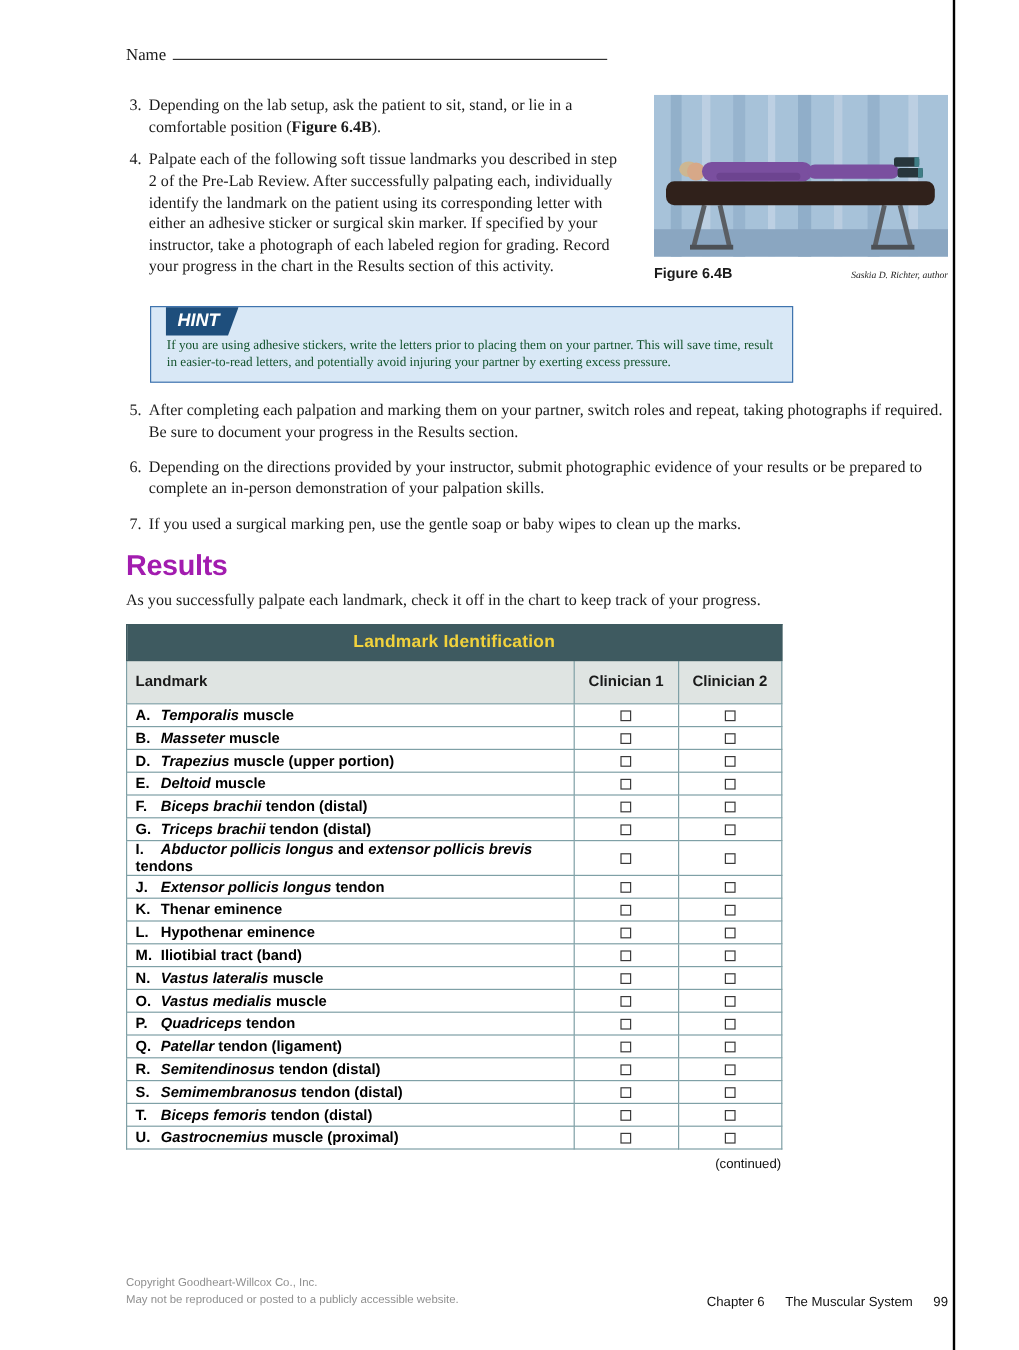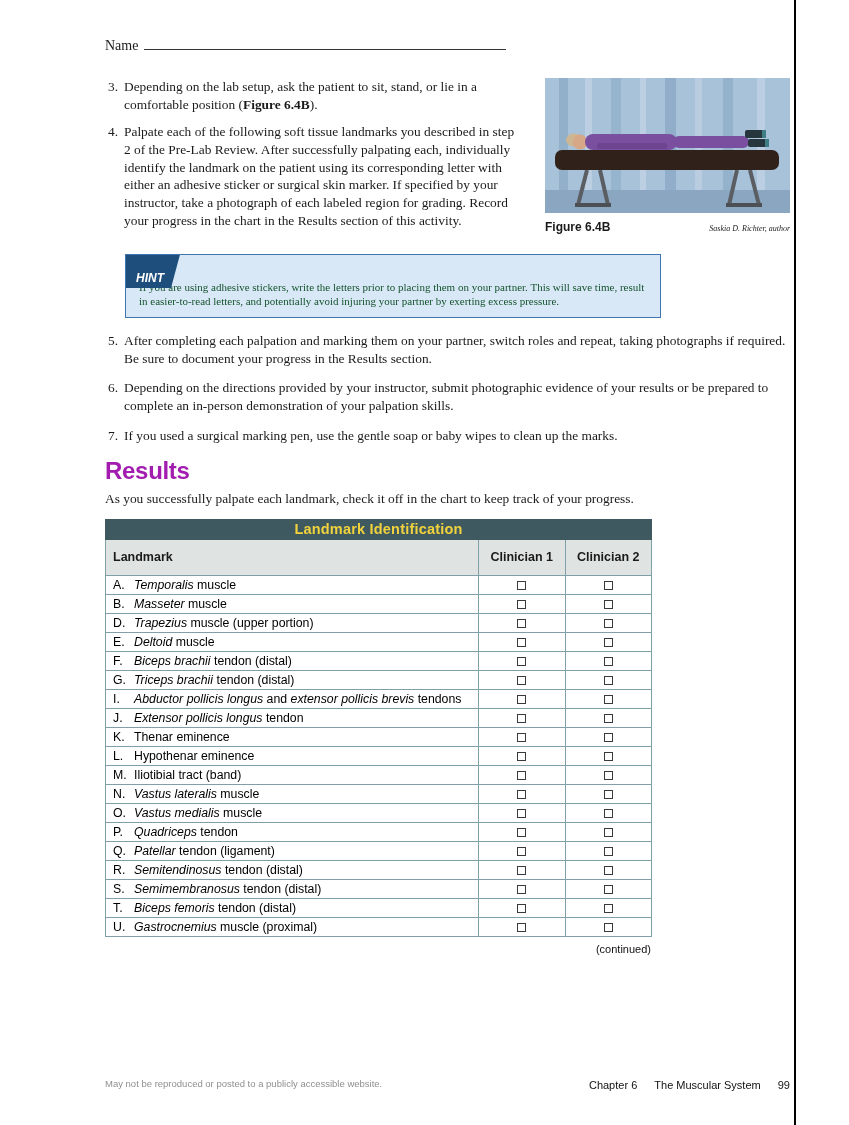--- a/index.html
+++ b/index.html
@@ -31,49 +31,49 @@
 
   
   .figure-photo{ display:block; width:245px; height:135px; }
   .fig-caption-row{ display:flex; justify-content:space-between; align-items:baseline; margin-top:7px; width:245px; }
   .fig-caption{ font-family:"Liberation Sans", sans-serif; font-weight:bold; font-size:12px; }
   .fig-credit{ font-style:italic; font-size:8px; color:#222; }
 
   
   .hint-box{ position:relative; margin:14px 0 0 20px; width:536px; background:var(--hint-bg);
              border:1.5px solid var(--hint-border); padding:25px 13px 9px 13px; }
-  .hint-tab{ position:absolute; top:0; left:0; background:var(--hint-tab-bg); color:#fff;
+  .hint-tab{ position:absolute; top:0; left:12px; background:var(--hint-tab-bg); color:#fff;
              font-family:"Liberation Sans", sans-serif; font-weight:bold; font-style:italic;
-             font-size:12px; padding:16px 16px 3px 10px; line-height:1.2;
+             font-size:15px; padding:3px 16px 3px 10px; line-height:1.2;
              clip-path:polygon(0 0, 100% 0, calc(100% - 9px) 100%, 0 100%); }
   .hint-text{ font-family:Liberation Serif, serif; font-size:11px; line-height:1.3; color:#14532d; }
 
   #instructions-bottom{ margin-top:14px; }
   #instructions-bottom .instr{ margin-bottom:12px; }
 
   
   .results-heading{ margin-top:12px; font-family:"Liberation Sans", sans-serif; font-weight:bold;
                     font-size:24px; letter-spacing:-0.3px; color:#a21caf; }
   .results-intro{ margin-top:6px; font-size:13.4px; }
 
   
   .landmark-table{ margin-top:12px; width:546px; border-collapse:collapse; table-layout:fixed;
                    font-family:"Liberation Sans", sans-serif; border:1px solid var(--table-border-dark); }
   .landmark-table col.c-landmark{ width:373px; }
   .landmark-table col.c-check{ width:86.5px; }
   .title-row th{ background:var(--table-title-bg); color:var(--table-title-text); font-size:14.5px;
-                 font-weight:bold; height:20px; text-align:center; letter-spacing:.2px;
+                 font-weight:bold; height:30px; text-align:center; letter-spacing:.2px;
                  border:1px solid var(--table-title-bg); }
   .header-row th{ background:var(--table-header-bg); font-size:12.5px; font-weight:bold; height:36px;
                   border:1px solid var(--table-border); }
   .header-row th.col-landmark{ text-align:left; padding-left:7px; }
   .header-row th.col-check{ text-align:center; }
   .landmark-table tbody td{ height:19px; border:1px solid var(--table-border); font-size:12.3px;
                             color:#000; background:#fff; }
-  td.cell-landmark{ padding-left:7px; }
+  td.cell-landmark{ padding-left:7px;font-weight:bold; }
   .row-letter{ display:inline-block; width:21px; }
   td.cell-check{ text-align:center; }
   .checkbox{ display:inline-block; width:9px; height:9px; border:1px solid #3a3a3a; background:#fff; vertical-align:middle; }
 
   .continued{ width:546px; text-align:right; font-family:"Liberation Sans", sans-serif;
               font-size:11px; margin-top:6px; color:#111; }
 
   
   .footer{ position:absolute; left:105px; right:59px; bottom:34px; display:flex;
            justify-content:space-between; align-items:flex-end; }
@@ -285,20 +285,21 @@
             <td class="cell-check"><span class="checkbox"></span></td>
           </tr>
         </tbody>
     </table>
 
     <div class="continued">(continued)</div>
   </div>
 
   <div class="footer">
     <div class="footer-left">
+      <div>Copyright Goodheart-Willcox Co., Inc.</div>
       <div>May not be reproduced or posted to a publicly accessible website.</div>
     </div>
     <div class="footer-right">
       <span>Chapter 6</span>
       <span>The Muscular System</span>
       <span>99</span>
     </div>
   </div>
 </div>
 

